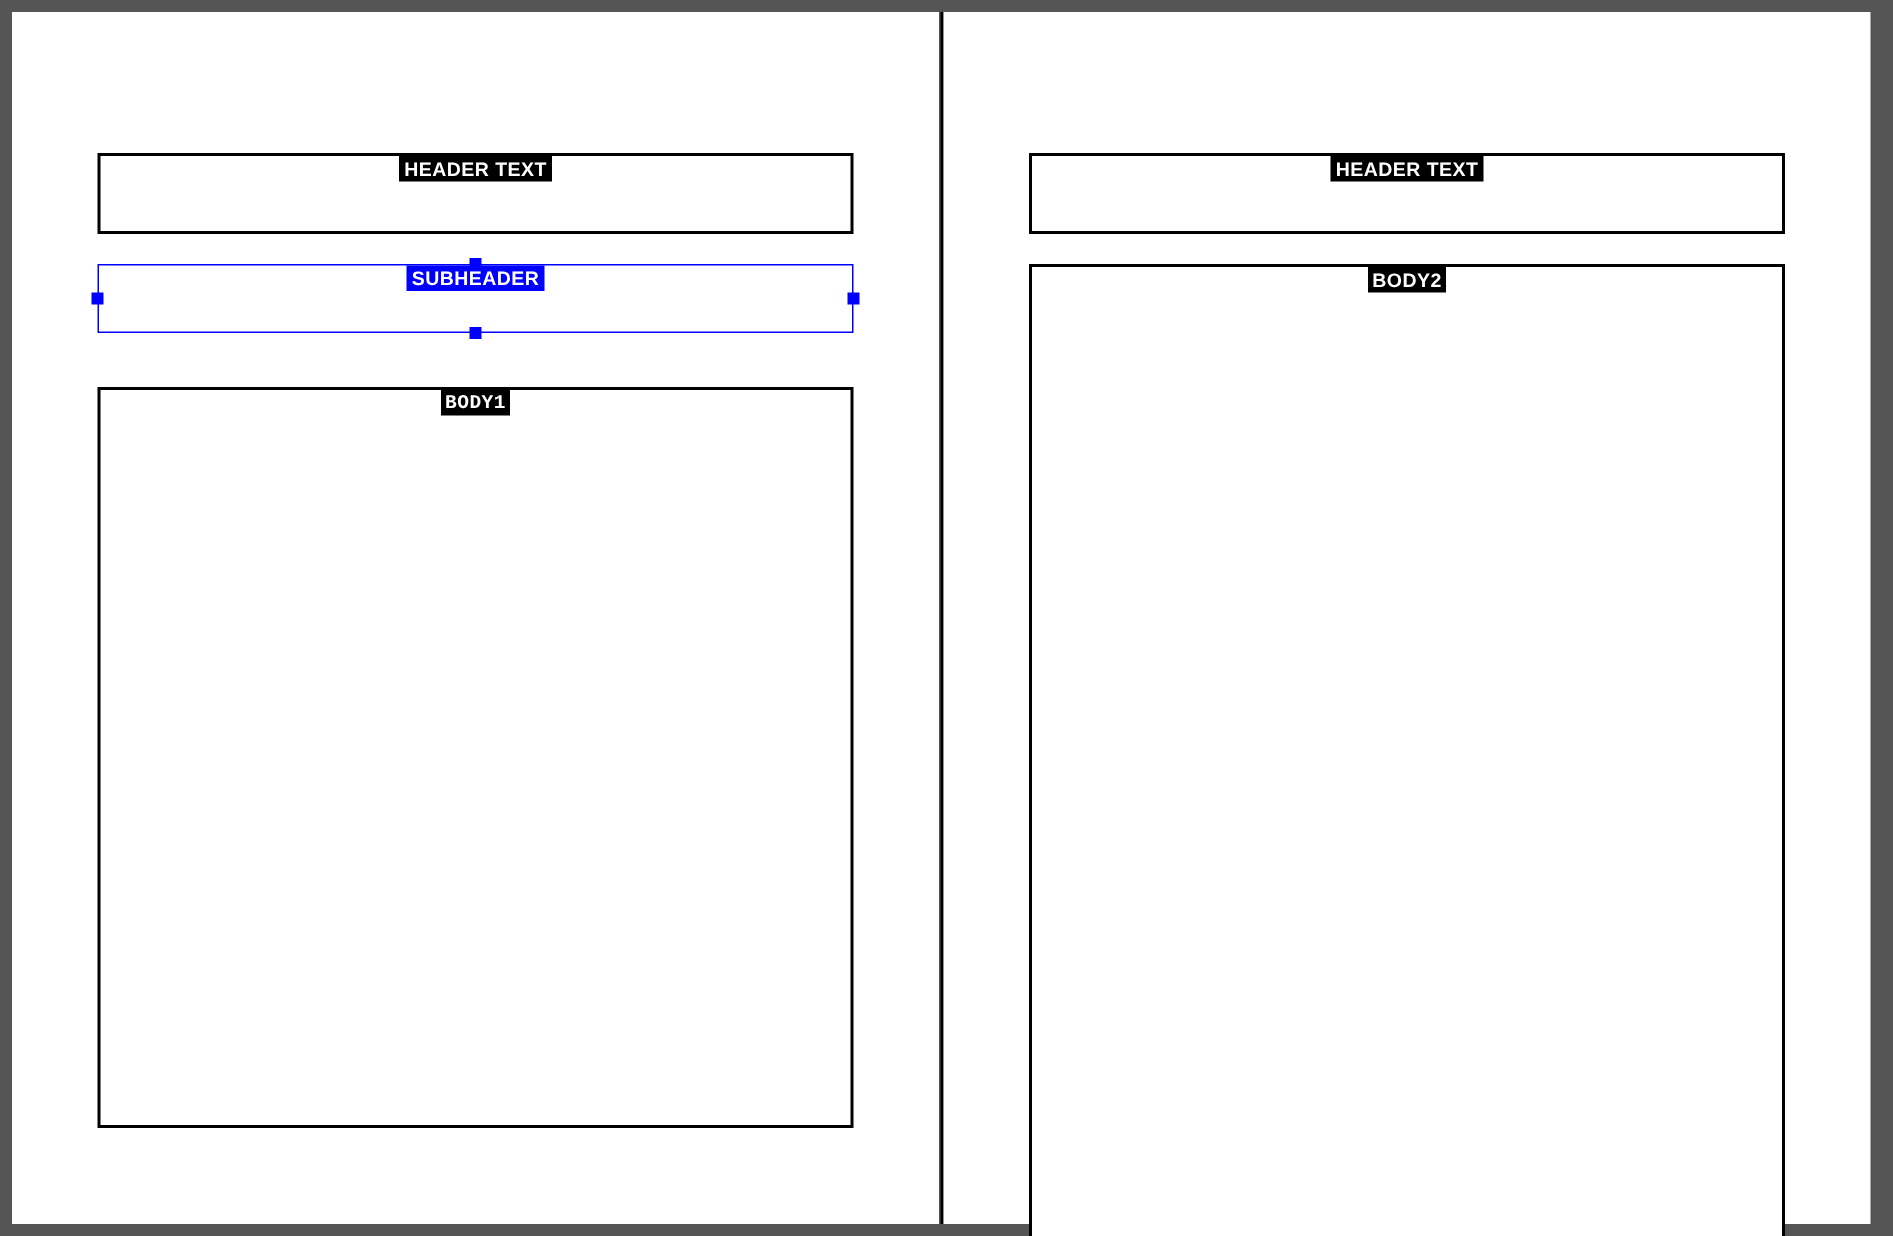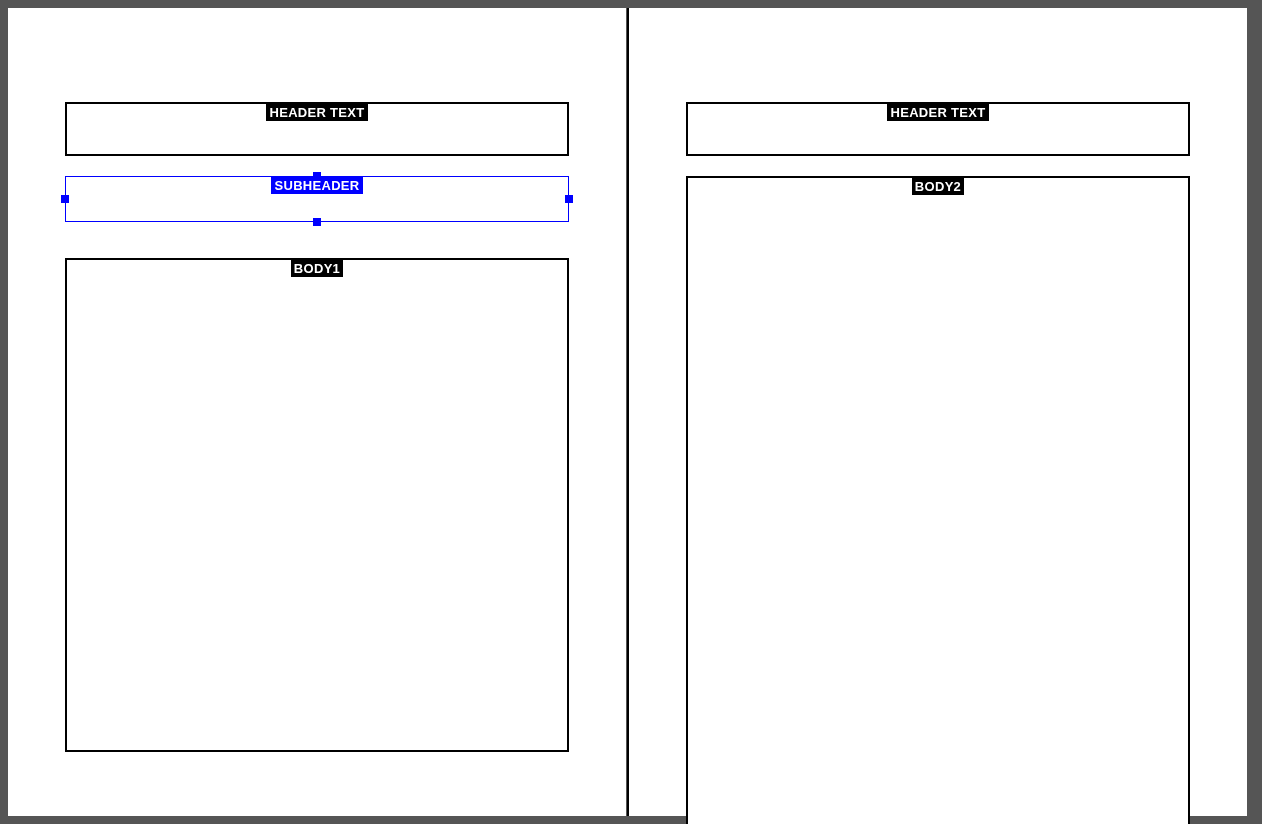--- a/index.html
+++ b/index.html
@@ -82,20 +82,21 @@
       top: 168px;
       width: 504px;
       height: 46px;
     }
     
     .p1-body {
       left: 57px;
       top: 250px;
       width: 504px;
       height: 494px;
+      font-family: Liberation Mono, monospace;
     }
     
     
     .p2-header {
       left: 57px;
       top: 94px;
       width: 504px;
       height: 54px;
     }
     

